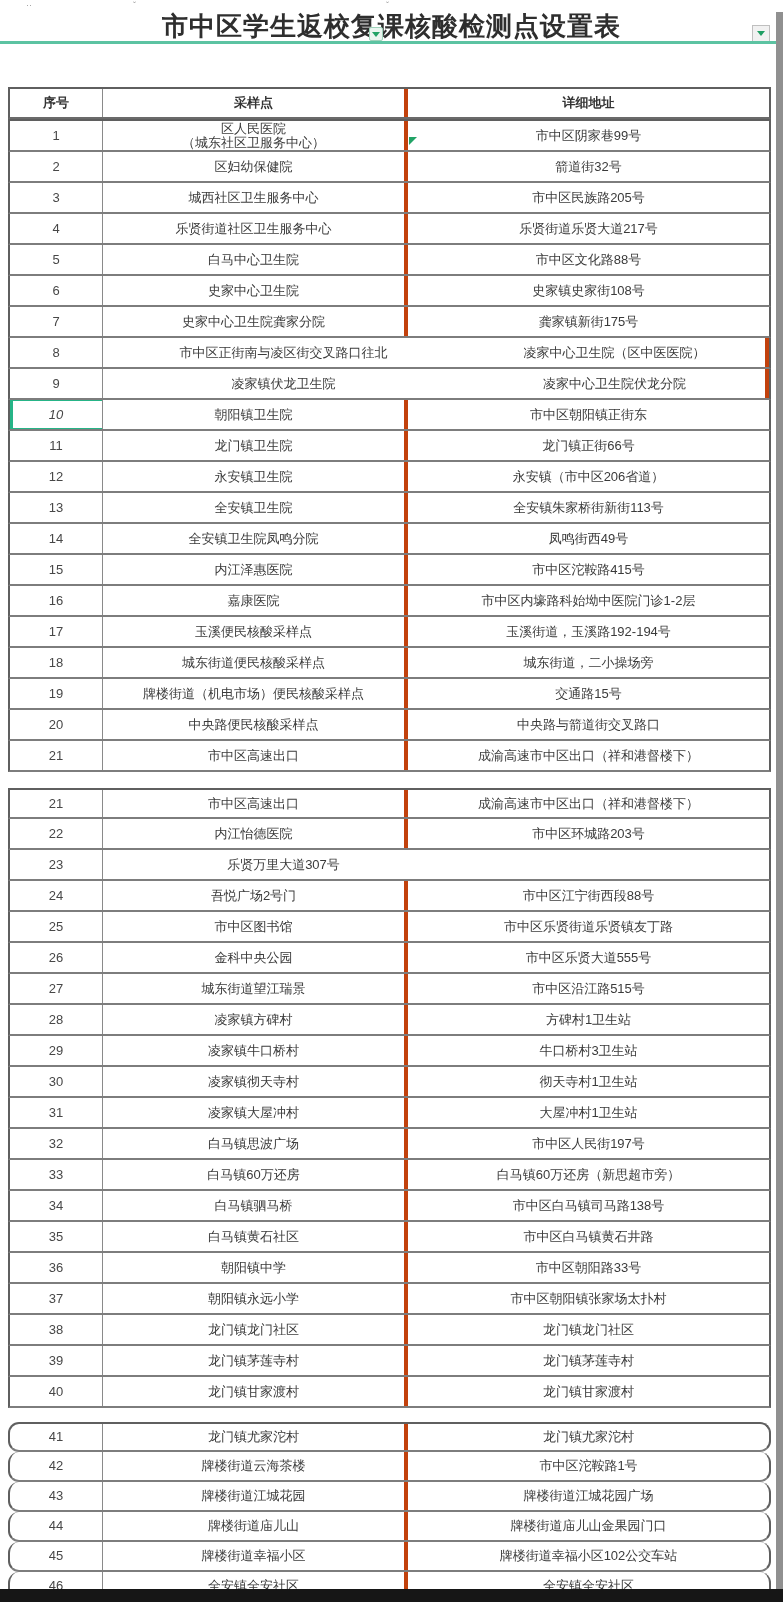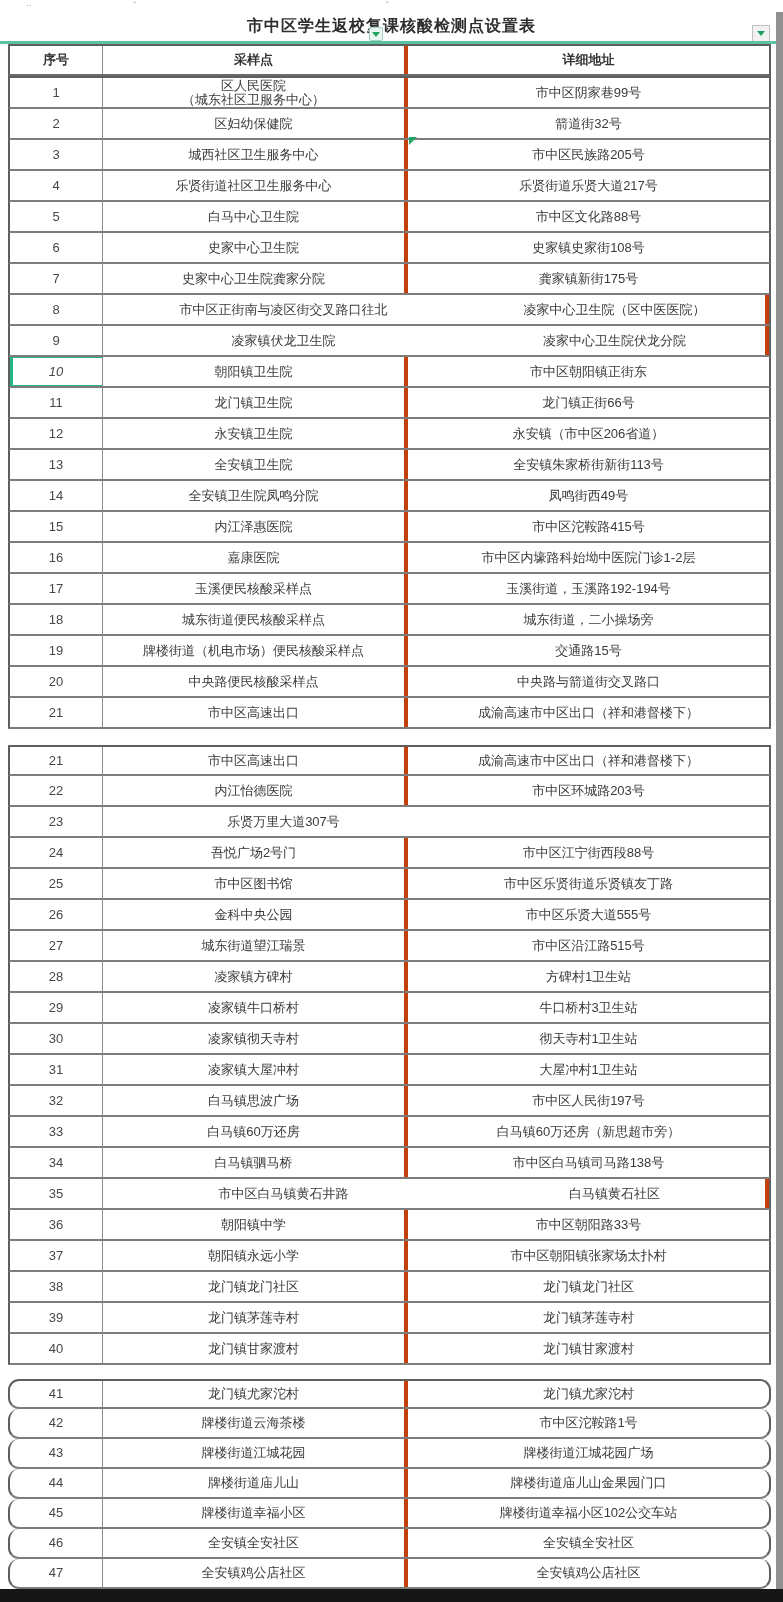--- a/index.html
+++ b/index.html
@@ -4,42 +4,42 @@
 <style>
   html,body{margin:0;padding:0;background:#ffffff;}
   .screen{position:relative;width:783px;height:1602px;background:#ffffff;overflow:hidden;
           font-family:"Liberation Sans","DejaVu Sans",sans-serif;}
   
   .artifact{position:absolute;top:0;font-size:9px;color:#9a9a9a;line-height:10px;}
   .a1{left:26px;} .a2{left:133px;} .a3{left:386px;}
   
   .title-row{position:absolute;left:0;top:12px;width:783px;height:29px;display:flex;
              align-items:center;justify-content:center;}
-  .title-text{font-family:"Liberation Serif","DejaVu Serif",serif;font-size:16px;
+  .title-text{font-family:"Liberation Serif","DejaVu Serif",serif;font-size:26px;
               font-weight:600;color:#2e2e2e;letter-spacing:1px;white-space:nowrap;}
   .teal-line{position:absolute;left:0;top:41px;width:783px;height:3px;background:#5cc3a2;}
   
   .filter-mini{position:absolute;left:369px;top:27px;width:14px;height:14px;background:#eaf6f0;
                border:1px solid #9ed2ba;border-radius:2px;display:flex;align-items:center;
                justify-content:center;box-sizing:border-box;}
   .filter-mini .tri{width:0;height:0;border-left:4px solid transparent;border-right:4px solid transparent;
                     border-top:5px solid #21a366;}
   .filter-corner{position:absolute;left:752px;top:25px;width:18px;height:17px;background:#f1f1f1;
                  border:1px solid #bfbfbf;display:flex;align-items:center;justify-content:center;
                  box-sizing:border-box;}
   .filter-corner .tri{width:0;height:0;border-left:4px solid transparent;border-right:4px solid transparent;
                       border-top:5px solid #1f9e63;}
   
   .right-strip{position:absolute;left:776px;top:12px;width:7px;height:1577px;background:#909090;}
   .bottom-bar{position:absolute;left:0;top:1589px;width:783px;height:13px;background:#161616;}
   
   .table{position:absolute;left:8px;top:44px;width:763px;}
   .hrow,.row{display:flex;box-sizing:border-box;border-left:2px solid #5f5f5f;border-right:2px solid #5f5f5f;
              border-bottom:2px solid #7d7d7d;background:#ffffff;}
-  .hrow{height:32px;border-top:2px solid #5f5f5f;border-bottom:2px solid #6a6a6a;}
+  .hrow{height:32px;border-top:2px solid #5f5f5f;border-bottom:2px solid #6a6a6a;margin-top:43px;}
   .row{height:31px;}
   .row.tall{height:33px;}
   .section .row:first-child{border-top:2px solid #5f5f5f;}
   .section:last-child .row{height:30px;border-radius:11px;}
   .cell{box-sizing:border-box;display:flex;align-items:center;justify-content:center;text-align:center;
         font-size:13px;color:#3a3a3a;white-space:pre-line;line-height:14px;overflow:hidden;}
   .c0{width:93px;border-right:1px solid #8a8a8a;color:#474747;}
   .c1{width:305px;border-right:4px solid #c2410c;}
   .c2{width:361px;position:relative;}
   .hcell{font-weight:700;color:#333333;}
@@ -253,22 +253,22 @@
             <div class="cell c1">白马镇60万还房</div>
             <div class="cell c2">白马镇60万还房（新思超市旁）</div>
           </div>
           <div class="row">
             <div class="cell c0">34</div>
             <div class="cell c1">白马镇驷马桥</div>
             <div class="cell c2">市中区白马镇司马路138号</div>
           </div>
           <div class="row">
             <div class="cell c0">35</div>
+            <div class="cell c1">白马镇黄石社区</div>
             <div class="cell c2">市中区白马镇黄石井路</div>
-            <div class="cell c1">白马镇黄石社区</div>
           </div>
           <div class="row">
             <div class="cell c0">36</div>
             <div class="cell c1">朝阳镇中学</div>
             <div class="cell c2">市中区朝阳路33号</div>
           </div>
           <div class="row">
             <div class="cell c0">37</div>
             <div class="cell c1">朝阳镇永远小学</div>
             <div class="cell c2">市中区朝阳镇张家场太扑村</div>

